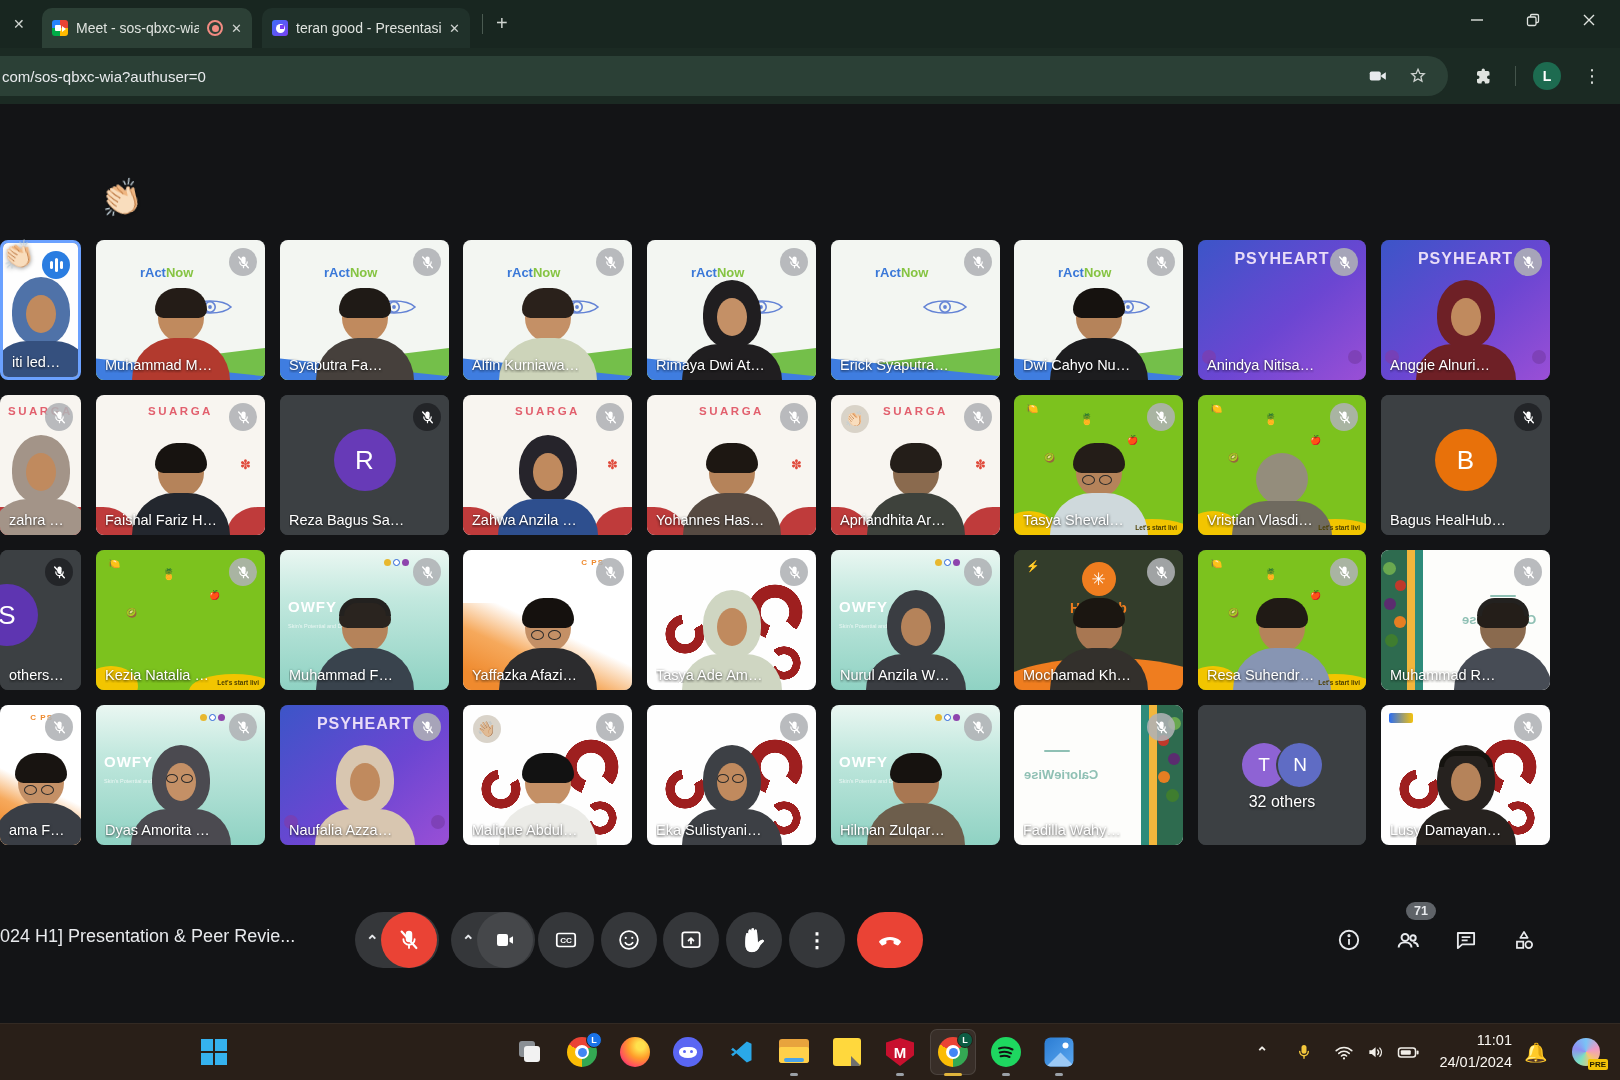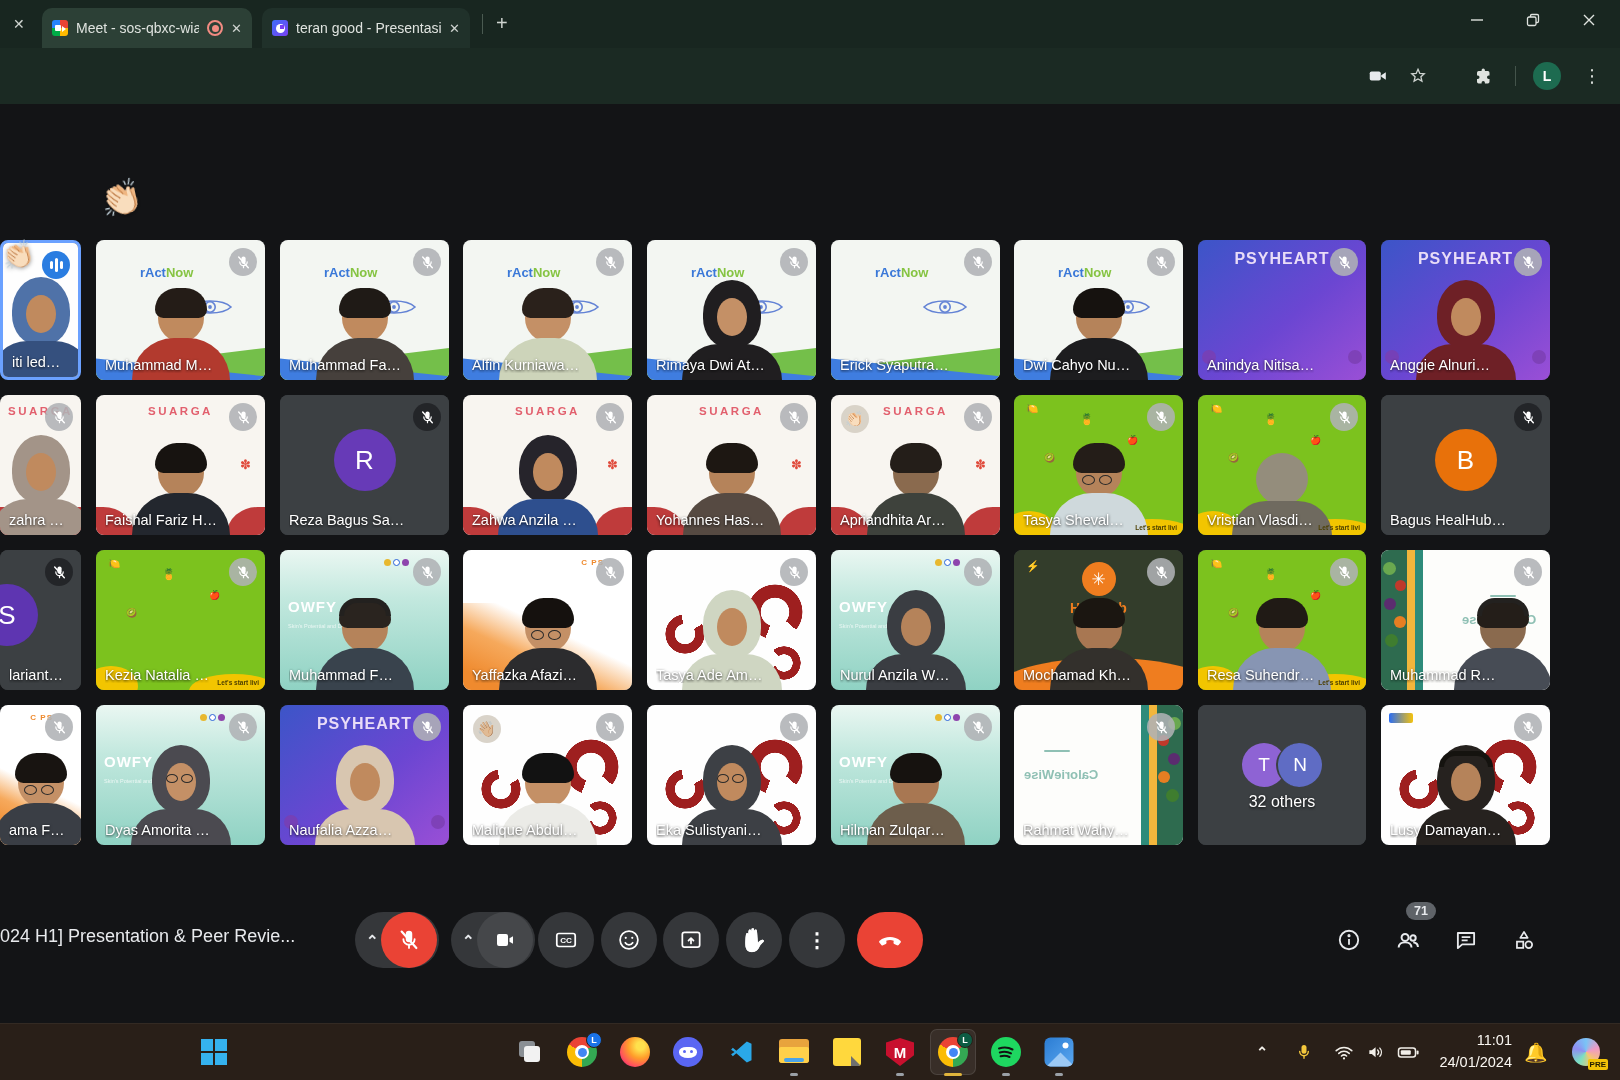--- a/index.html
+++ b/index.html
@@ -105,20 +105,23 @@
       </svg>
     </div>
     <div class="winbtn" style="left:1566px;">
       <svg width="14" height="14" viewBox="0 0 14 14">
           <path d="M2 2l10 10M12 2 2 12" stroke="#dfe3df" stroke-width="1.4"></path>
         </svg>
     </div>
   </div>
 
   <div id="urlrow">
+    <div id="omnibox">
+      <span id="urltext">com/sos-qbxc-wia?authuser=0</span>
+    </div>
     <span class="toolicon" style="left:1378px;top:28px;">
       <svg width="22" height="22" viewBox="0 0 24 24" fill="#e8eaed">
           <rect x="3" y="7" width="12" height="10" rx="2"></rect>
           <path d="M15.5 11.2 20.5 8v8l-5-3.2z"></path>
         </svg>
     </span>
     <span class="toolicon" style="left:1418px;top:28px;">
       <svg width="20" height="20" viewBox="0 0 24 24" fill="none" stroke="#cfd4d1" stroke-width="1.6">
           <path d="M12 4l2.2 4.9 5.3.5-4 3.6 1.2 5.2L12 15.5 7.3 18.2l1.2-5.2-4-3.6 5.3-.5z"></path>
         </svg>
@@ -196,21 +199,21 @@
       <span style="position:absolute;left:50%;bottom:0;transform:translateX(-50%);width:98px;height:42px;border-radius:48px 48px 0 0;background:#46403c;"></span>
           </div>
           <span class="mic">
             <svg width="17" height="17" viewBox="0 0 24 24">
               <rect x="9" y="3.5" width="6" height="10.5" rx="3" fill="#fff"></rect>
               <path d="M6.8 11.2a5.2 5.2 0 0 0 10.4 0" stroke="#fff" stroke-width="1.7" fill="none" stroke-linecap="round"></path>
               <line x1="12" y1="16.6" x2="12" y2="19.3" stroke="#fff" stroke-width="1.7" stroke-linecap="round"></line>
               <line x1="5.2" y1="4.2" x2="18.8" y2="19.4" stroke="#fff" stroke-width="2" stroke-linecap="round"></line>
             </svg>
           </span>
-          <span class="pname">Muhammad Fa…</span>
+          <span class="pname">Syaputra Fa…</span>
         </div>
         <div class="tile" style="left: 463px; top: 136px; width: 169px; height: 140px;">
           <div class="abs" style="inset:0;background:#f3f6f2;"></div>
     <div style="position:absolute;left:-10%;bottom:-30px;width:125%;height:52px;background:#74bf4a;transform:rotate(-7deg);"></div>
     <div style="position:absolute;left:-10%;bottom:-40px;width:125%;height:52px;background:#3f7de0;transform:rotate(6deg);"></div>
     <span style="position:absolute;left:26%;top:18%;font-size:13px;font-weight:bold;"><b style="color:#3a78d8;">rAct</b><b style="color:#86c443;">Now</b></span>
           <svg width="46" height="22" viewBox="0 0 46 22" style="position:absolute;left:54%;top:40%;opacity:.85;">
             <path d="M2 11C10 3 36 3 44 11C36 19 10 19 2 11Z" fill="none" stroke="#4a6fd0" stroke-width="1.6"></path>
             <circle cx="23" cy="11" r="5.2" fill="none" stroke="#4a6fd0" stroke-width="1.6"></circle>
             <circle cx="23" cy="11" r="1.9" fill="#4a6fd0"></circle>
@@ -532,21 +535,21 @@
           <div class="abs" style="inset:0;background:#3c4043;"></div>
           <span class="avatar" style="left:-24px;top:34px;width:62px;height:62px;background:#5e35b1;font-size:26px;">S</span>
           <span class="mic dark">
             <svg width="17" height="17" viewBox="0 0 24 24">
               <rect x="9" y="3.5" width="6" height="10.5" rx="3" fill="#fff"></rect>
               <path d="M6.8 11.2a5.2 5.2 0 0 0 10.4 0" stroke="#fff" stroke-width="1.7" fill="none" stroke-linecap="round"></path>
               <line x1="12" y1="16.6" x2="12" y2="19.3" stroke="#fff" stroke-width="1.7" stroke-linecap="round"></line>
               <line x1="5.2" y1="4.2" x2="18.8" y2="19.4" stroke="#fff" stroke-width="2" stroke-linecap="round"></line>
             </svg>
           </span>
-          <span class="pname">lariant…</span>
+          <span class="pname">others…</span>
         </div>
         <div class="tile" style="left: 96px; top: 446px; width: 169px; height: 140px;">
           <div class="abs" style="inset:0;background:#7cc21e;"></div>
     <span style="position:absolute;left:12px;top:8px;font-size:10px;">🍋</span>
           <span style="position:absolute;left:66px;top:18px;font-size:11px;">🍍</span>
     <span style="position:absolute;right:44px;top:40px;font-size:9px;">🍎</span>
           <span style="position:absolute;left:30px;top:58px;font-size:9px;">🥝</span>
     <div style="position:absolute;left:-12px;bottom:-16px;width:54px;height:40px;border-radius:50%;background:#f2c500;"></div>
     <div style="position:absolute;right:-14px;bottom:-18px;width:90px;height:34px;border-radius:50% 50% 0 0;background:#f2c500;"></div>
     <span style="position:absolute;right:6px;bottom:4px;font-size:6.5px;font-weight:bold;color:#4c3e00;z-index:3;">Let's start livi</span>
@@ -887,21 +890,21 @@
       <span style="position:absolute;left:10px;top:44%;color:#8fc0b4;font-weight:bold;font-size:13px;transform:scaleX(-1);">CalorieWise</span>
       <span style="position:absolute;left:30px;top:32%;width:26px;height:2px;background:#8fc0b4;border-radius:2px;"></span>
           <span class="mic">
             <svg width="17" height="17" viewBox="0 0 24 24">
               <rect x="9" y="3.5" width="6" height="10.5" rx="3" fill="#fff"></rect>
               <path d="M6.8 11.2a5.2 5.2 0 0 0 10.4 0" stroke="#fff" stroke-width="1.7" fill="none" stroke-linecap="round"></path>
               <line x1="12" y1="16.6" x2="12" y2="19.3" stroke="#fff" stroke-width="1.7" stroke-linecap="round"></line>
               <line x1="5.2" y1="4.2" x2="18.8" y2="19.4" stroke="#fff" stroke-width="2" stroke-linecap="round"></line>
             </svg>
           </span>
-          <span class="pname">Rahmat Wahy…</span>
+          <span class="pname">Fadilla Wahy…</span>
         </div>
         <div class="tile" style="left: 1198px; top: 601px; width: 168px; height: 140px;">
           <div class="abs" style="inset:0;background:#3c4043;"></div>
           <span class="avatar" style="left:calc(50% - 40px);top:38px;width:44px;height:44px;background:#8e63d4;font-size:19px;">T</span>
              <span class="avatar" style="left:calc(50% - 6px);top:38px;width:44px;height:44px;background:#5f6cc4;font-size:19px;border-left:2px solid #3c4043;">N</span>
           <span class="pname" style="left:50%;transform:translateX(-50%);bottom:34px;font-size:16px;">32 others</span>
         </div>
         <div class="tile" style="left: 1381px; top: 601px; width: 169px; height: 140px;">
           <div class="abs" style="inset:0;background:#fefefe;"></div>
           <span style="position:absolute;left:100px;top:34px;width:56px;height:56px;border-radius:50%;background:conic-gradient(from 200deg,#9e1f1f 0 290deg,transparent 290deg);-webkit-mask:radial-gradient(closest-side,transparent 50%,#000 52% 97%,transparent 99%);mask:radial-gradient(closest-side,transparent 50%,#000 52% 97%,transparent 99%);"></span>

